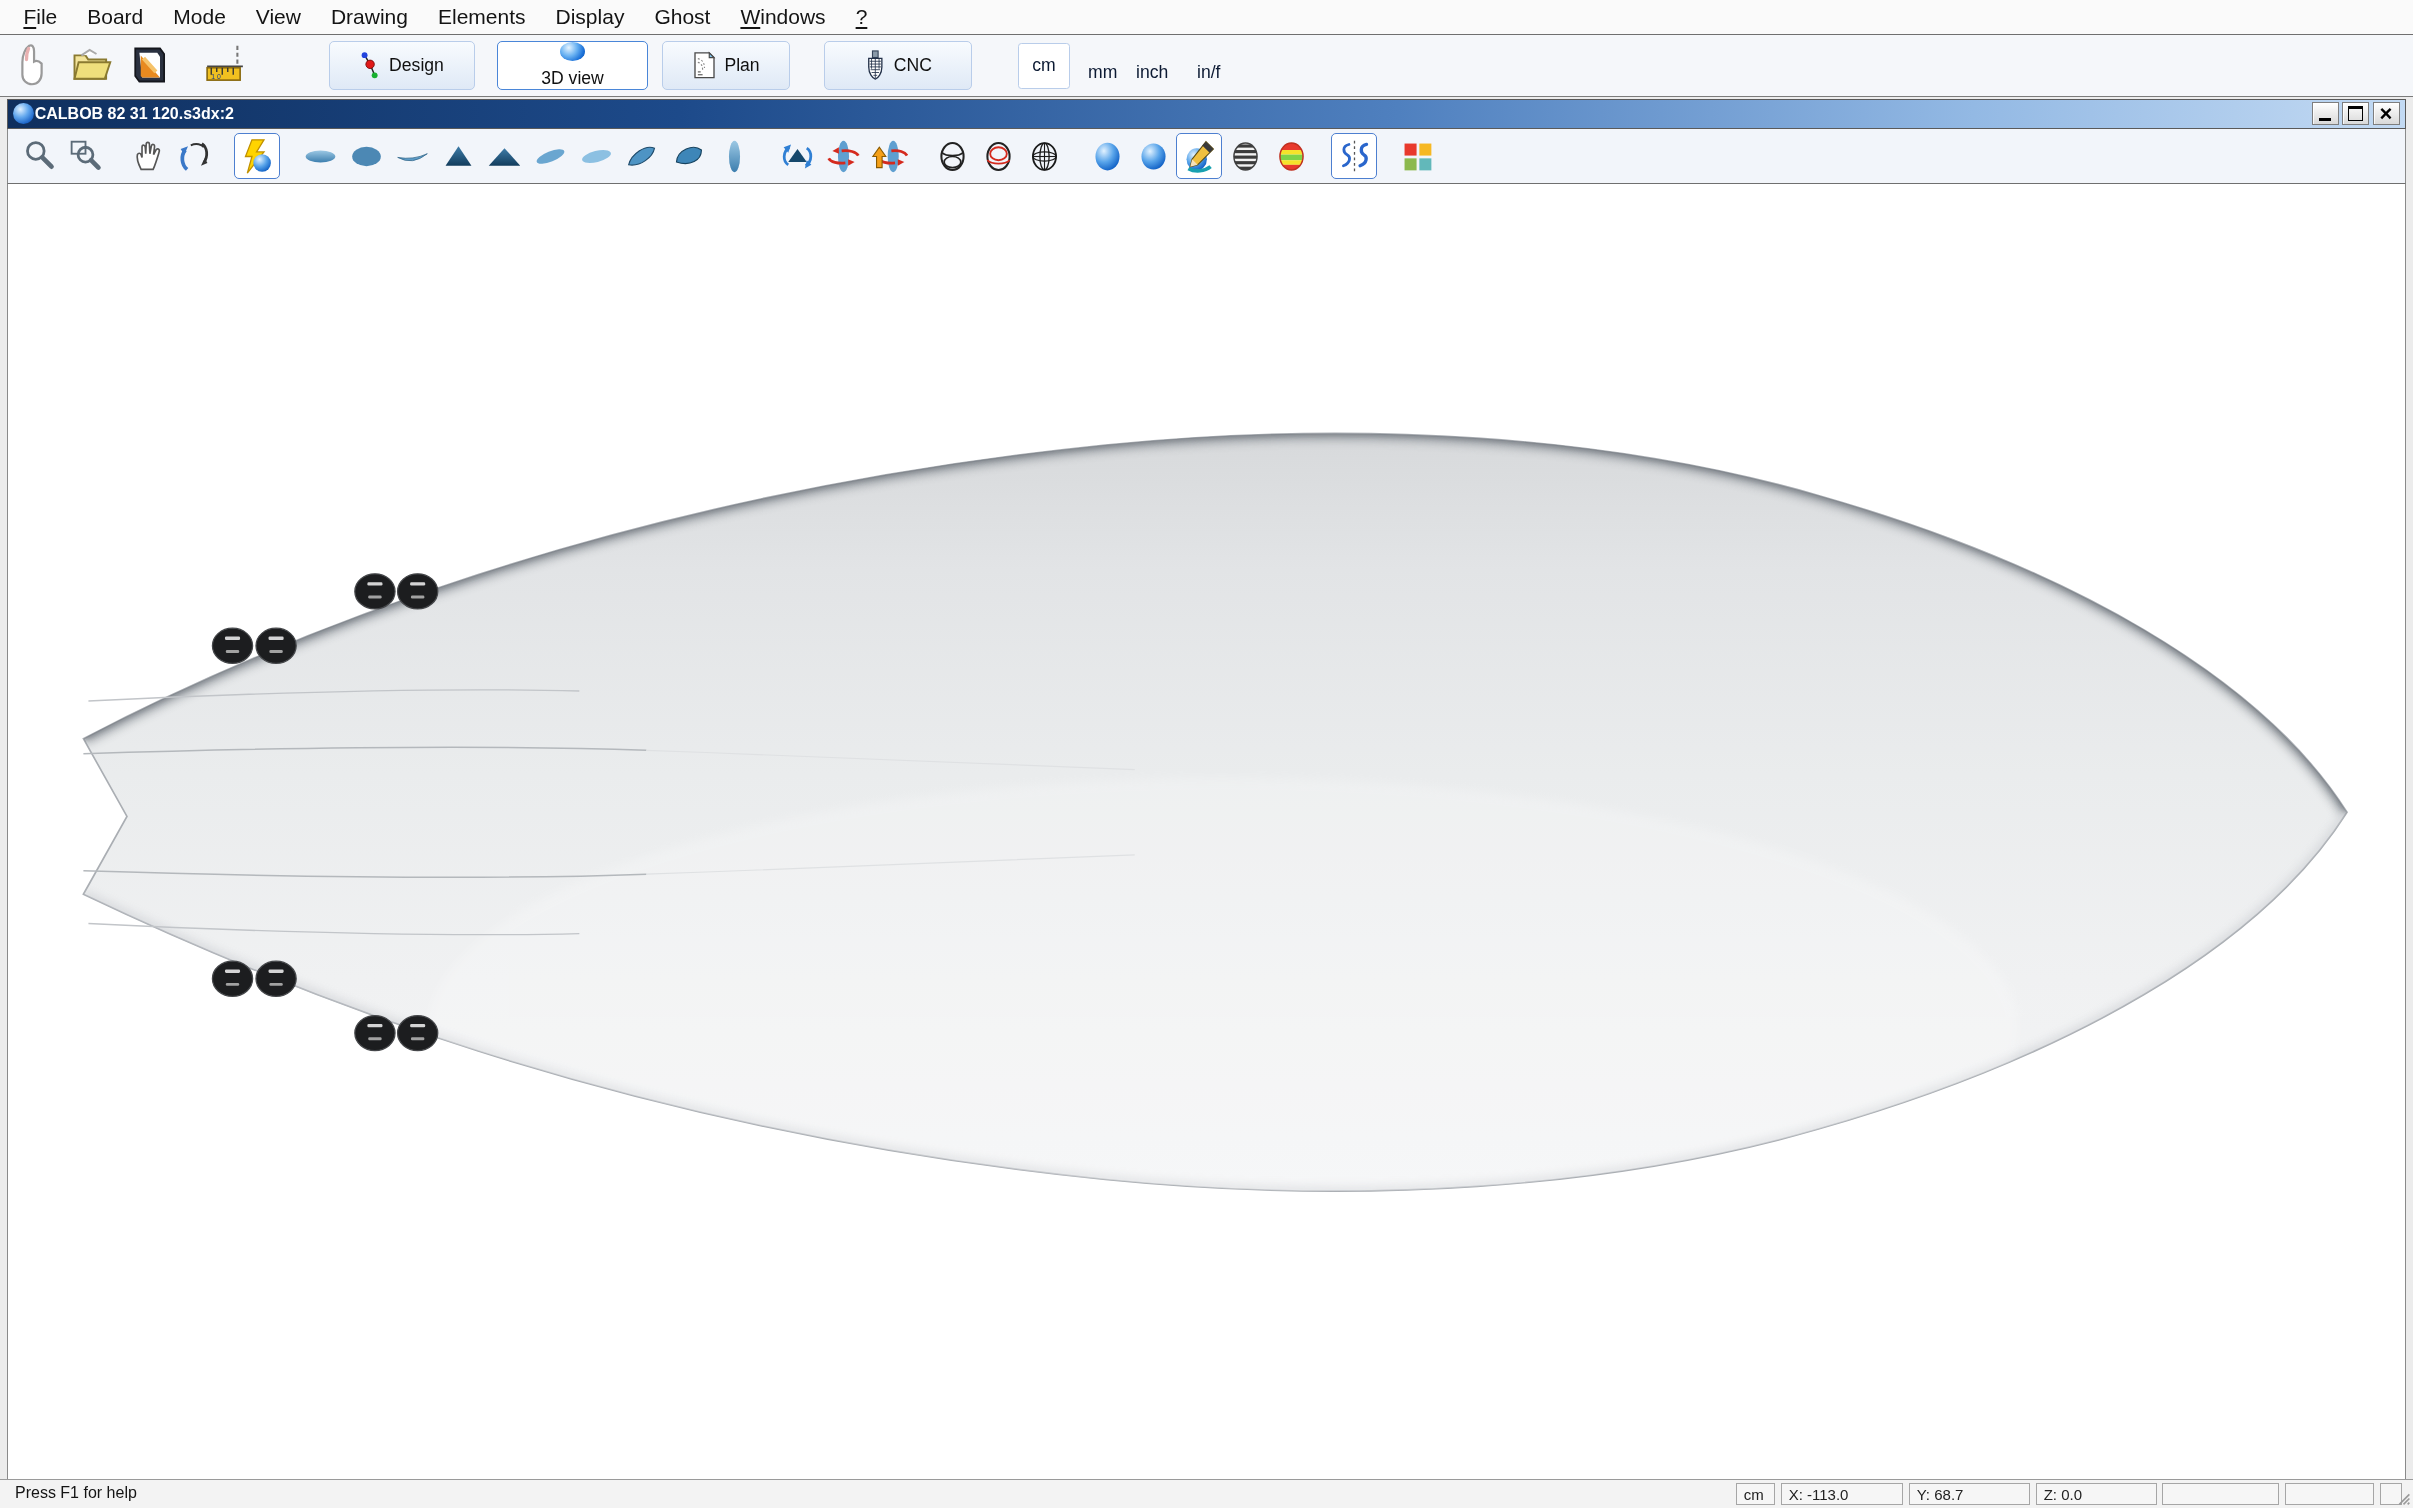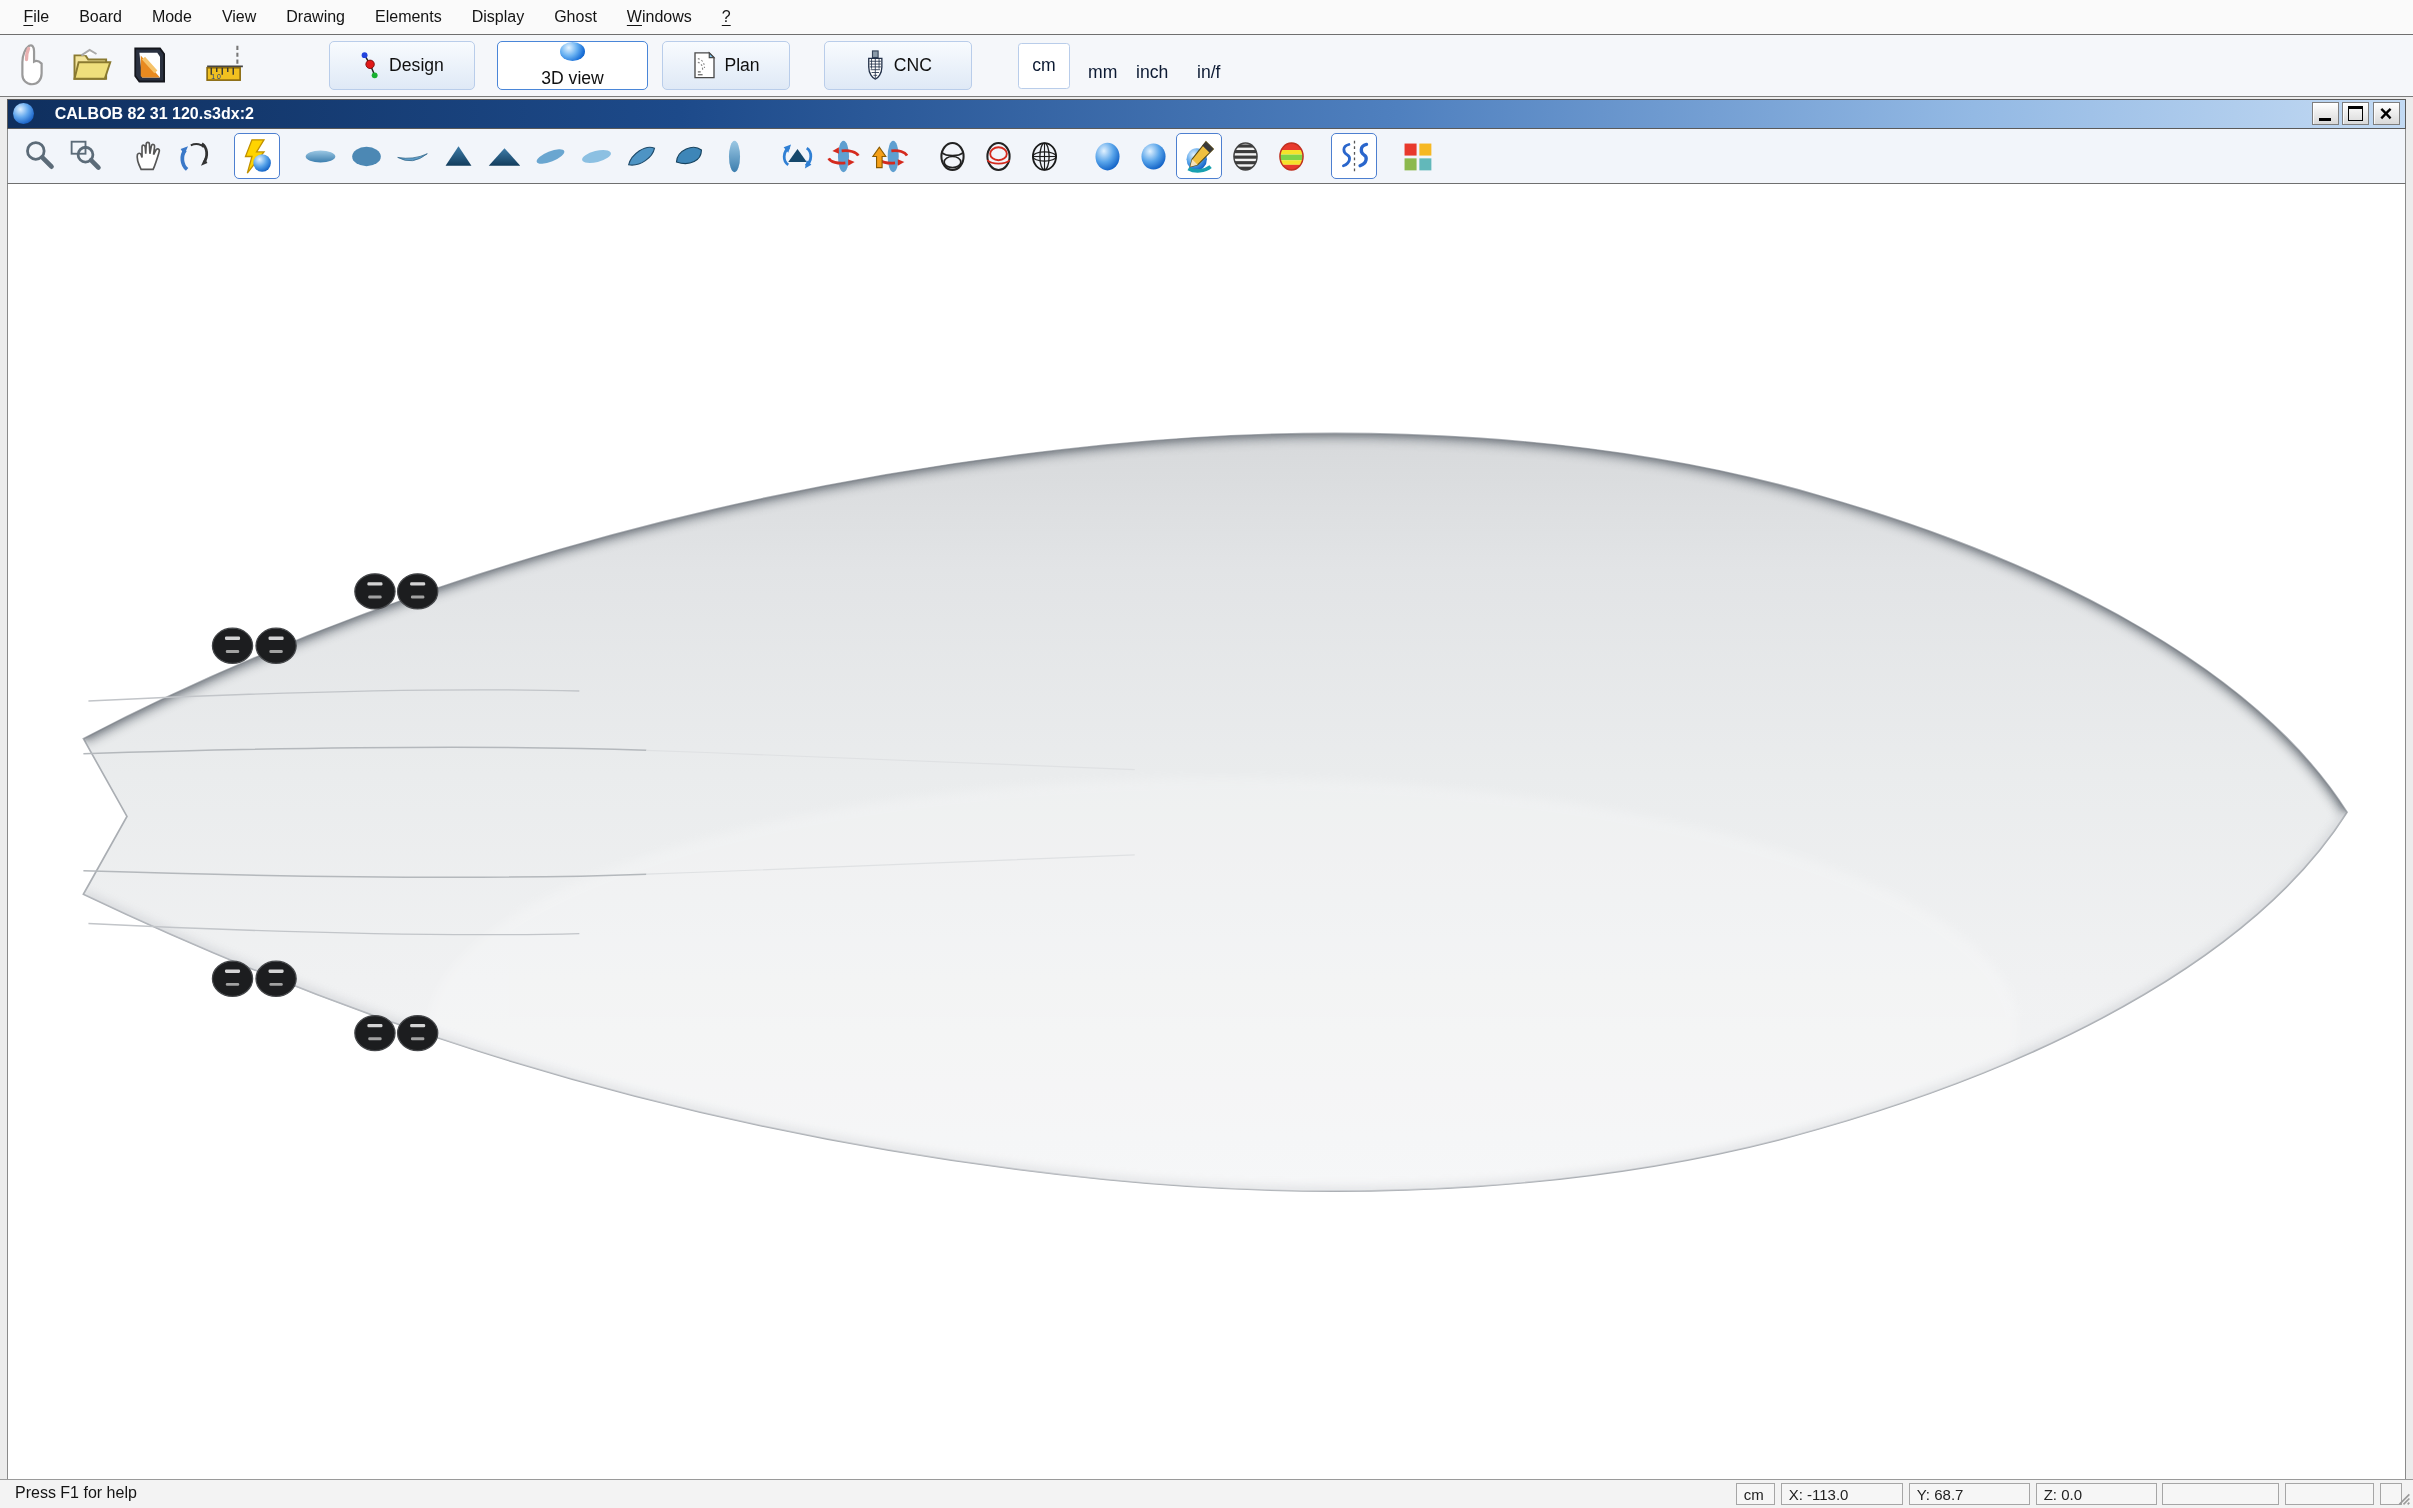--- a/index.html
+++ b/index.html
@@ -9,21 +9,21 @@
     font-family:"Liberation Sans","DejaVu Sans",sans-serif;
     -webkit-font-smoothing:antialiased;
   }
   u{text-decoration:underline;text-underline-offset:2.5px;}
 
   
   .menubar{
     position:absolute;top:0;left:0;right:0;height:34px;
     background:#fafafa;border-bottom:1.7px solid #6f6f6f;
     display:flex;align-items:center;padding-left:8.4px;
-    font-size:16px;color:#141414;
+    font-size:21px;color:#141414;
   }
   .menu-item{padding:0 15px;cursor:default;}
 
   
   .toolbar1{
     position:absolute;top:35px;left:0;right:0;height:61px;
     background:#f5f7fa;
   }
   .t1icon{position:absolute;top:8.4px;width:44px;height:44px;}
   .btn{
@@ -44,21 +44,21 @@
 
   
   .workspace{
     position:absolute;top:96px;left:0;right:0;bottom:28px;
     background:#ececec;border-top:1.7px solid #7b7b7b;
   }
   .mdi-title{
     position:absolute;top:1.7px;left:6.7px;right:7.5px;height:30px;box-sizing:border-box;
     background:linear-gradient(90deg,#0f2f5e 0%,#1d4a8a 28%,#4f80bf 58%,#93b9e4 82%,#c3daf3 100%);
     border:0.8px solid #5a5a5a;
-    display:flex;align-items:center;padding:0 5px;gap:21px;
+    display:flex;align-items:center;padding:0 5px;gap:1px;
     color:#ffffff;font-weight:bold;font-size:16px;
   }
   .app-sphere{
     width:21px;height:21px;border-radius:50%;
     background:radial-gradient(circle at 35% 30%,#dff0ff 0%,#63a8ee 40%,#1b64c8 75%,#0c3f8a 100%);
     flex:0 0 auto;
   }
   .win-buttons{margin-left:auto;display:flex;gap:3.4px;}
   .wbtn{
     width:27px;height:23.5px;box-sizing:border-box;

